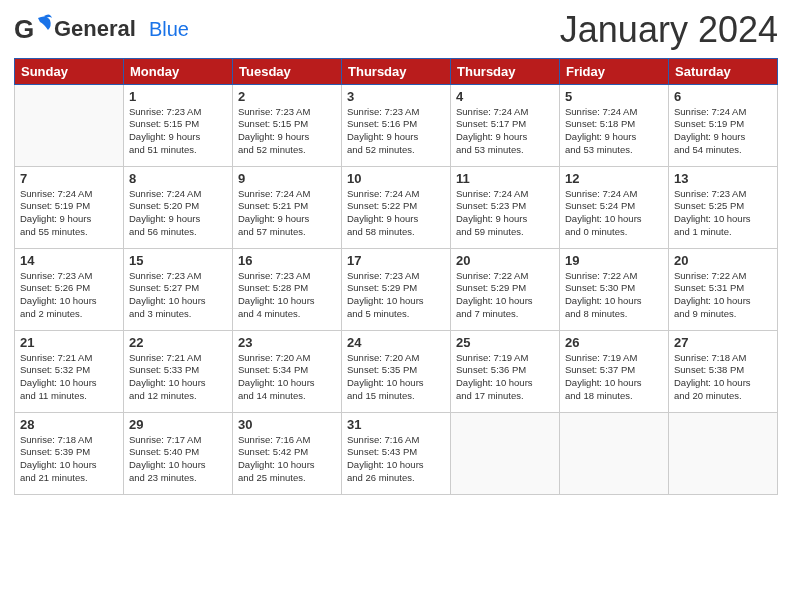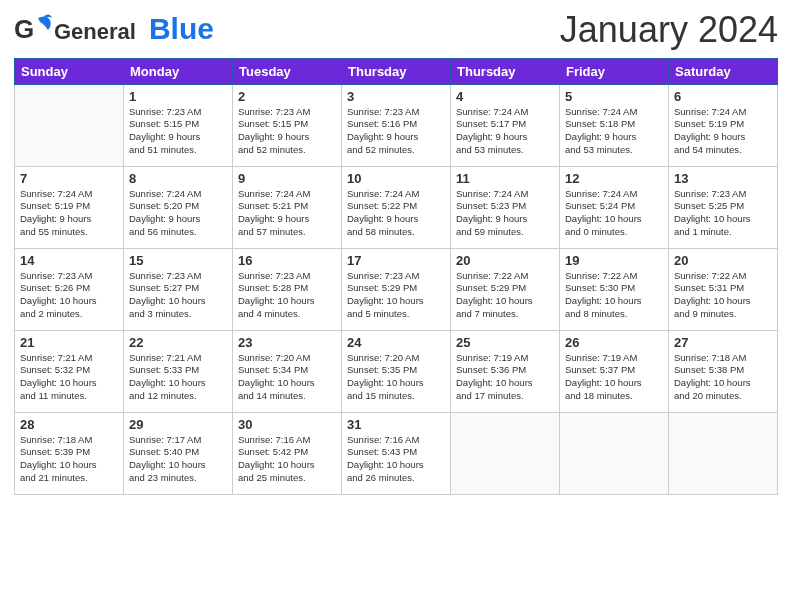--- a/index.html
+++ b/index.html
@@ -26,22 +26,22 @@
       flex-direction: column;
       align-items: flex-start;
     }
     .logo-wrapper {
       display: flex;
       align-items: center;
       gap: 2px;
     }
     .logo-blue {
       color: #1a73e8;
-      font-weight: bold;
-      font-size: 30px;
+      font-weight: normal;
+      font-size: 20px;
     }
     .logo-general {
       color: #333;
       font-weight: bold;
       font-size: 22px;
     }
     .title-section {
       text-align: right;
     }
     .month-title {
@@ -54,21 +54,21 @@
     .location {
       font-size: 16px;
       color: #333;
     }
     .calendar-table {
       width: 100%;
       border-collapse: collapse;
       table-layout: fixed;
     }
     .calendar-table th {
-      background-color: #6d28d9;
+      background-color: #b91c1c;
       color: white;
       text-align: left;
       padding: 5px 6px;
       font-size: 13px;
       font-weight: bold;
       border: 1px solid #2a5aaf;
     }
     .calendar-table td {
       border: 1px solid #ccc;
       vertical-align: top;

